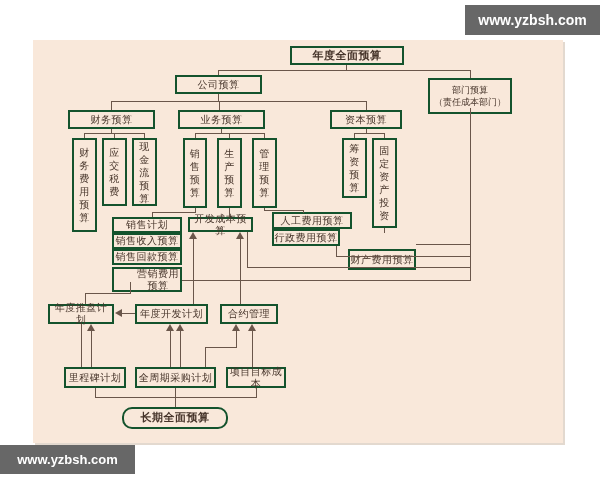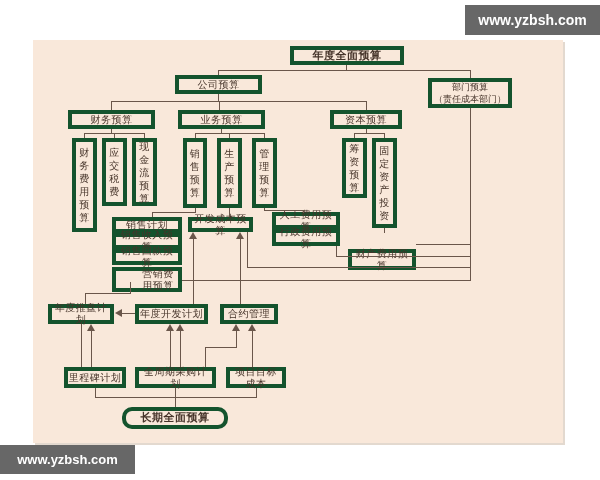--- a/index.html
+++ b/index.html
@@ -1,20 +1,20 @@
 <!DOCTYPE html>
 <html><head>
 <meta charset="utf-8">
 <style>
   html,body{margin:0;padding:0;}
   body{width:600px;height:480px;position:relative;background:#ffffff;overflow:hidden;
        font-family:"DejaVu Sans",sans-serif;}
   #canvas{position:absolute;left:33px;top:40px;width:530px;height:403px;
           background:#f9e8da;box-shadow:2px 2px 0 #e3d9cf;}
-  .bx{position:absolute;border:4px solid #14532d;box-sizing:border-box;
+  .bx{position:absolute;border:2px solid #14532d;box-sizing:border-box;
       display:flex;align-items:center;justify-content:center;text-align:center;
       color:#46342a;font-family:"DejaVu Serif","DejaVu Sans",serif;
       font-size:10px;line-height:12px;letter-spacing:0.5px;}
   .hd{font-weight:bold;font-size:11px;}
   .vbx{flex-direction:column;word-break:break-all;padding:2px 5px;line-height:13px;}
   .two{flex-direction:column;font-size:9px;line-height:12px;letter-spacing:0;}
   .ln{position:absolute;background:#6a564a;}
   .arr-up{position:absolute;width:0;height:0;
           border-left:4px solid transparent;border-right:4px solid transparent;
           border-bottom:7px solid #6a564a;}
@@ -25,21 +25,21 @@
       display:flex;align-items:center;justify-content:center;
       font-family:"Liberation Sans",sans-serif;font-weight:bold;font-size:14px;}
 </style>
 </head>
 <body>
 
 <div id="canvas"></div>
 
 <div class="bx hd" style="left:290px;top:46px;width:114px;height:19px;">年度全面预算</div>
 <div class="bx" style="left:175px;top:75px;width:87px;height:19px;">公司预算</div>
-<div class="bx two" style="left:428px;top:78px;width:84px;height:30px;">
+<div class="bx two" style="left:428px;top:78px;width:84px;height:36px;">
   <span>部门预算</span>
   <span>（责任成本部门）</span>
 </div>
 <div class="bx" style="left:68px;top:110px;width:87px;height:19px;">财务预算</div>
 <div class="bx" style="left:178px;top:110px;width:87px;height:19px;">业务预算</div>
 <div class="bx" style="left:330px;top:110px;width:72px;height:19px;">资本预算</div>
 
 <div class="bx vbx" style="left:72px;top:138px;width:25px;height:94px;">财务费用预算</div>
 <div class="bx vbx" style="left:102px;top:138px;width:25px;height:68px;">应交税费</div>
 <div class="bx vbx" style="left:132px;top:138px;width:25px;height:68px;">现金流预算</div>
@@ -47,21 +47,21 @@
 <div class="bx vbx" style="left:217px;top:138px;width:25px;height:70px;">生产预算</div>
 <div class="bx vbx" style="left:252px;top:138px;width:25px;height:70px;">管理预算</div>
 <div class="bx vbx" style="left:342px;top:138px;width:25px;height:60px;">筹资预算</div>
 <div class="bx vbx" style="left:372px;top:138px;width:25px;height:90px;">固定资产投资</div>
 
 <div class="bx" style="left:112px;top:217px;width:70px;height:16px;">销售计划</div>
 <div class="bx" style="left:112px;top:233px;width:70px;height:16px;">销售收入预算</div>
 <div class="bx" style="left:112px;top:249px;width:70px;height:16px;">销售回款预算</div>
 <div class="bx" style="left:112px;top:267px;width:70px;height:25px;padding-left:22px;">营销费用预算</div>
 <div class="bx" style="left:188px;top:217px;width:65px;height:15px;">开发成本预算</div>
-<div class="bx" style="left:272px;top:212px;width:68px;height:17px;text-align:center;">人工费用预算</div>
+<div class="bx" style="left:272px;top:212px;width:80px;height:17px;text-align:center;">人工费用预算</div>
 <div class="bx" style="left:272px;top:229px;width:68px;height:17px;">行政费用预算</div>
 <div class="bx" style="left:348px;top:233px;width:68px;height:21px;margin-top:16px;">财产费用预算</div>
 
 <div class="bx" style="left:48px;top:304px;width:66px;height:20px;">年度推盘计划</div>
 <div class="bx" style="left:135px;top:304px;width:73px;height:20px;">年度开发计划</div>
 <div class="bx" style="left:220px;top:304px;width:58px;height:20px;">合约管理</div>
 
 <div class="bx" style="left:64px;top:367px;width:62px;height:21px;">里程碑计划</div>
 <div class="bx" style="left:135px;top:367px;width:81px;height:21px;">全周期采购计划</div>
 <div class="bx" style="left:226px;top:367px;width:60px;height:21px;">项目目标成本</div>

